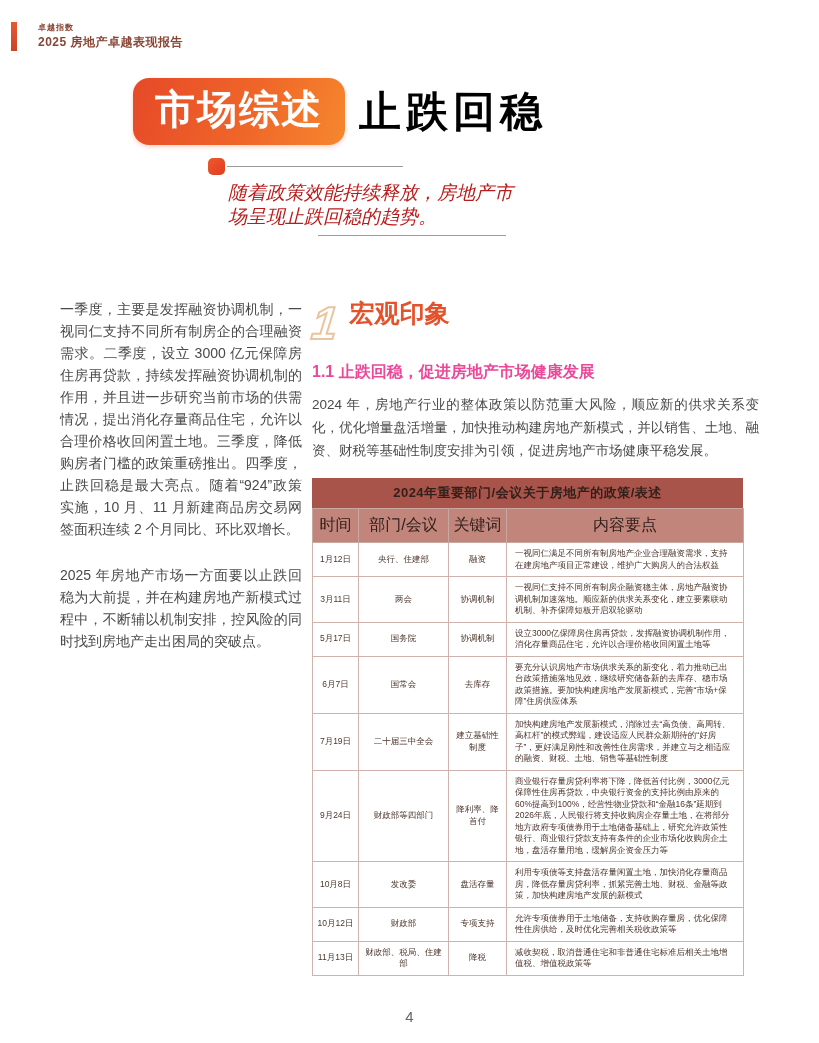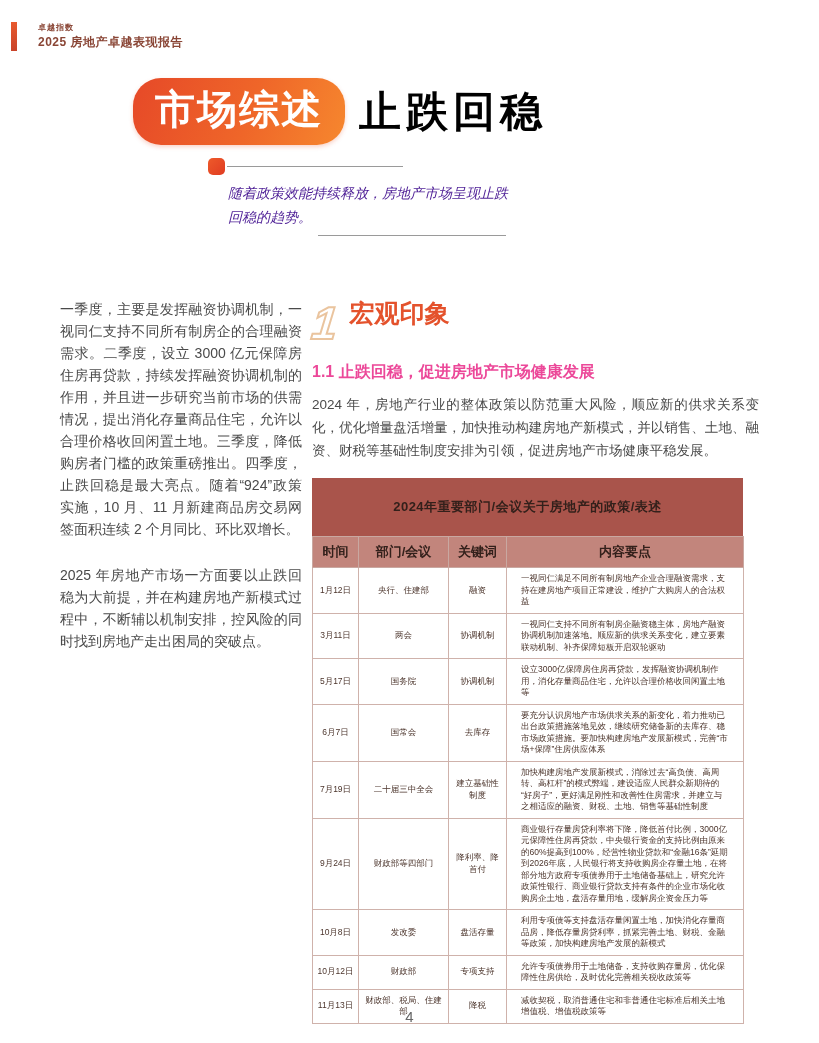--- a/index.html
+++ b/index.html
@@ -18,32 +18,32 @@
   .brand-bar { width: 6px; background: linear-gradient(180deg,#e85a2e,#c9432a); margin-right: 21px; }
   .brand-text { color: #8a4636; }
   .brand-line1 { font-size: 8px; font-weight: bold; letter-spacing: 1px; }
   .brand-line2 { font-size: 12px; font-weight: bold; margin-top: 1px; letter-spacing: 0.5px; }
 
   
   .chapter { position: absolute; top: 78px; left: 133px; display: flex; align-items: center; }
   .chapter-badge {
     background: linear-gradient(110deg, #e64928 0%, #ef6629 55%, #f6872e 100%);
     color: #ffffff; font-weight: bold; font-size: 40px;
-    padding: 4px 22px 8px 22px; border-radius: 28px;
+    padding: 4px 22px 8px 22px; border-radius: 16px;
     letter-spacing: 2px;
     box-shadow: 0 2px 4px rgba(230,80,40,.25);
   }
   .chapter-title { font-size: 42px; font-weight: bold; color: #000000; margin-left: 14px; letter-spacing: 5px; }
 
   
   .quote { position: absolute; top: 158px; left: 208px; width: 320px; }
   .quote-topline { display: flex; align-items: center; }
   .quote-bullet { width: 17px; height: 17px; border-radius: 5px; background: linear-gradient(135deg,#ee5a2a,#e03c22); }
   .quote-rule-top { flex: 1; height: 0; border-top: 1px solid #9a9a9a; margin-left: 2px; max-width: 176px; }
-  .quote-text { margin: 6px 0 0 20px; font-style: italic; font-size: 14px; line-height: 24px; color: #4c1d95; width: 290px; }
+  .quote-text { margin: 6px 0 0 20px; font-style: italic; font-size: 19px; line-height: 24px; color: #b91c1c; width: 290px; }
   .quote-rule-bottom { height: 0; border-top: 1px solid #9a9a9a; width: 188px; margin: 6px 0 0 110px; }
 
   
   .content { position: absolute; top: 298px; left: 60px; width: 699px; display: flex; }
   .col-left { width: 242px; margin-right: 10px; }
   .col-left p {
     font-size: 14px; line-height: 22px; color: #4a4a4a;
     text-align: justify; margin-bottom: 24px;
   }
   .col-right { flex: 1; padding-left: 0; }
@@ -59,32 +59,32 @@
   .section-keywords { font-size: 13px; font-weight: bold; color: #53382c; margin-top: 6px; }
   .subsection-title { font-size: 16px; font-weight: bold; color: #ec4899; margin-top: 16px; }
   .col-right .para { font-size: 13.5px; line-height: 23px; color: #4a4a4a; text-align: justify; margin-top: 10px; }
   .col-right .para + .para { margin-top: 23px; }
 
   
   .policy-table-wrap { margin-top: 16px; width: 431px; }
   table.policy { border-collapse: collapse; width: 431px; table-layout: fixed; }
   .tbl-title {
     background: #a9544b; color: #33201b; font-weight: bold; font-size: 13px;
-    text-align: center; padding: 20px 4px; letter-spacing: 0.5px;
+    text-align: center; padding: 6px 4px; letter-spacing: 0.5px;
   }
   table.policy th {
-    background: #c2857c; color: #33201b; font-size: 13px; font-weight: bold;
+    background: #c2857c; color: #33201b; font-size: 16px; font-weight: normal;
     padding: 6px 3px; border: 1px solid #c9a8a1; text-align: center;
   }
   table.policy td {
     font-size: 8.5px; line-height: 11.5px; color: #4c352c;
     border: 1px solid #cfb2ab; padding: 5px 4px; background: #ffffff;
     text-align: center; vertical-align: middle;
   }
-  table.policy td.content-cell { text-align: left; padding: 5px 14px; }
+  table.policy td.content-cell { text-align: left; padding: 5px 8px; }
   col.c-date { width: 46px; } col.c-dept { width: 90px; }
   col.c-kw { width: 58px; } col.c-content { width: 237px; }
 
   
   .page-number { position: absolute; bottom: 18px; left: 0; width: 100%; text-align: center; font-size: 15px; color: #666; }
 </style>
 </head>
 <body>
 
 <div class="page">

